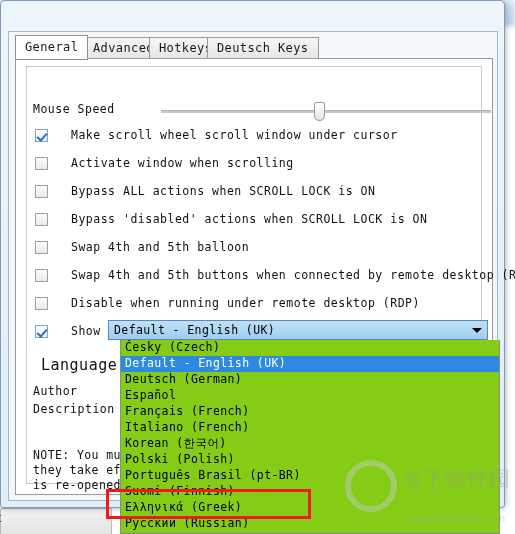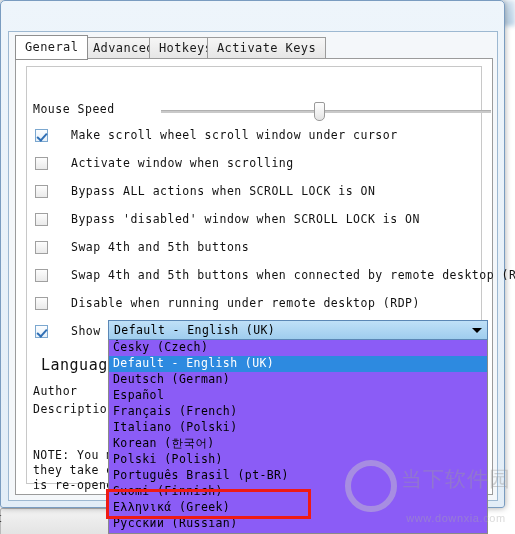--- a/index.html
+++ b/index.html
@@ -321,24 +321,24 @@
     position: absolute;
     left: 5px; top: 7px;
     border-left: 5px solid transparent;
     border-right: 5px solid transparent;
     border-top: 5px solid #000;
   }
 
   
   #dropdown {
     position: absolute;
-    left: 108px; top: 340px;
+    left: 120px; top: 340px;
     width: 380px;
     height: 194px;
-    background: #8b5cf6;
+    background: #84cc16;
     border: 1px solid #8a8a8a;
     border-top: none;
     box-sizing: border-box;
     overflow: hidden;
     z-index: 50;
   }
   .dd-item {
     height: 16px;
     line-height: 15px;
     padding-left: 4px;
@@ -426,21 +426,21 @@
       <div class="tab active" style="left:0px;">
         <span>General</span>
       </div>
       <div class="tab" style="left:68px;">
         <span>Advanced</span>
       </div>
       <div class="tab" style="left:134px;">
         <span>Hotkeys</span>
       </div>
       <div class="tab" style="left:192px;">
-        <span>Activate Keys</span>
+        <span>Deutsch Keys</span>
       </div>
     </div>
 
     <div id="tabpanel">
       <div id="group-frame"></div>
     </div>
 
     <div id="mouse-speed-label">Mouse Speed</div>
 
     <div id="slider">
@@ -458,26 +458,26 @@
       <span class="cb-label">Activate window when scrolling</span>
     </div>
 
     <div class="cb-row" style="top:152px;">
       <span class="cb-box"></span>
       <span class="cb-label">Bypass ALL actions when SCROLL LOCK is ON</span>
     </div>
 
     <div class="cb-row" style="top:180px;">
       <span class="cb-box"></span>
-      <span class="cb-label">Bypass 'disabled' window when SCROLL LOCK is ON</span>
+      <span class="cb-label">Bypass 'disabled' actions when SCROLL LOCK is ON</span>
     </div>
 
     <div class="cb-row" style="top:208px;">
       <span class="cb-box"></span>
-      <span class="cb-label">Swap 4th and 5th buttons</span>
+      <span class="cb-label">Swap 4th and 5th balloon</span>
     </div>
 
     <div class="cb-row" style="top:236px;">
       <span class="cb-box"></span>
       <span class="cb-label">Swap 4th and 5th buttons when connected by remote desktop (RDP)</span>
     </div>
 
     <div class="cb-row" style="top:264px;">
       <span class="cb-box"></span>
       <span class="cb-label">Disable when running under remote desktop (RDP)</span>
@@ -502,21 +502,21 @@
   <span id="combo-value">Default - English (UK)</span>
   <span id="combo-arrow-btn"></span>
 </div>
 
 <div id="dropdown">
     <div class="dd-item">Česky (Czech)</div>
     <div class="dd-item selected">Default - English (UK)</div>
     <div class="dd-item">Deutsch (German)</div>
     <div class="dd-item">Español</div>
     <div class="dd-item">Français (French)</div>
-    <div class="dd-item">Italiano (Polski)</div>
+    <div class="dd-item">Italiano (French)</div>
     <div class="dd-item">Korean (한국어)</div>
     <div class="dd-item">Polski (Polish)</div>
     <div class="dd-item">Português Brasil (pt-BR)</div>
     <div class="dd-item">Suomi (Finnish)</div>
     <div class="dd-item">Ελληνικά (Greek)</div>
     <div class="dd-item">Русский (Russian)</div>
     <div class="dd-item">Українська (Ukrainian)</div>
   </div>
 
 <div id="red-annotation"></div>

